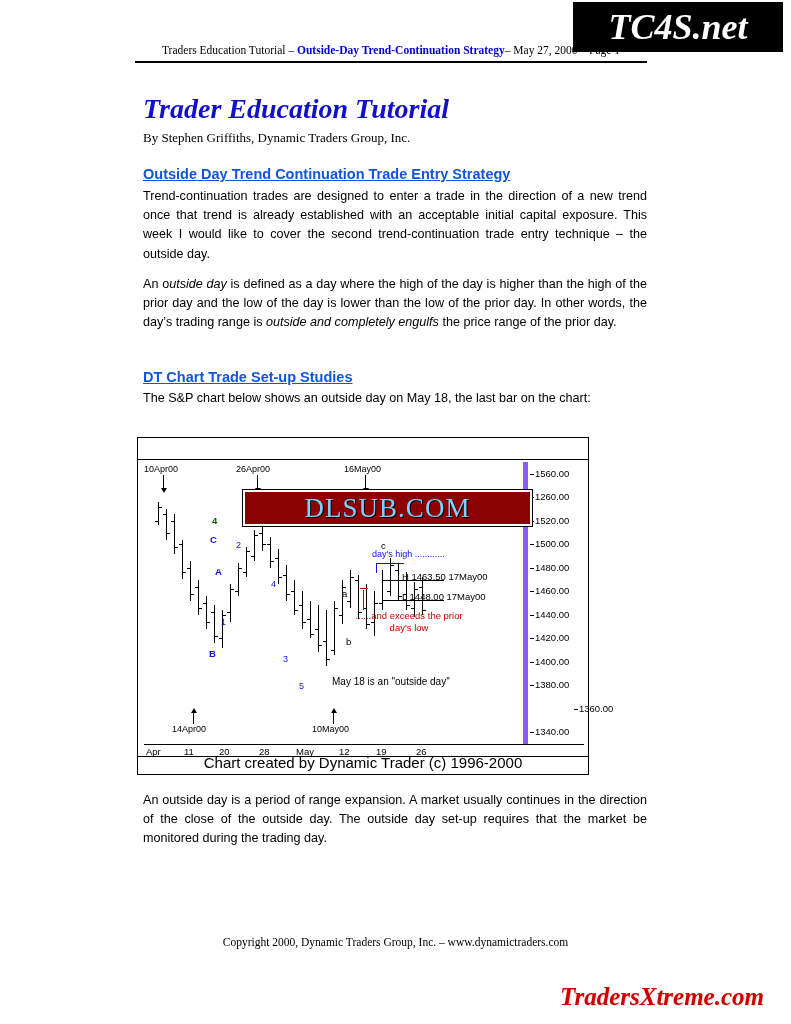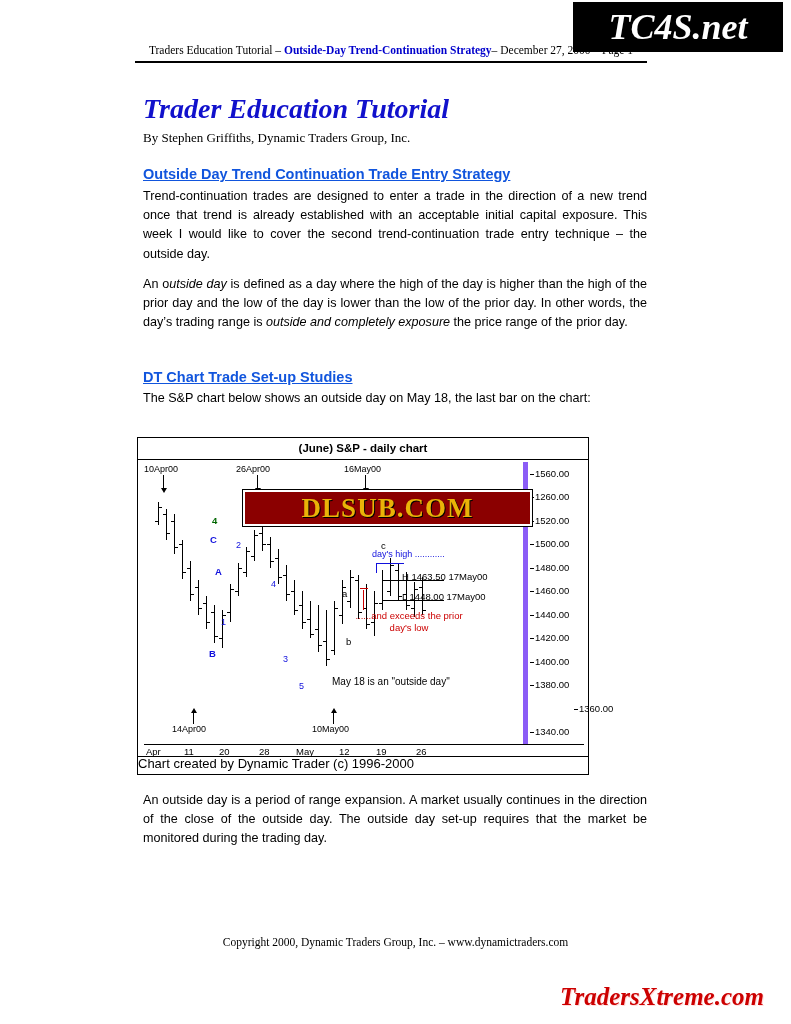--- a/index.html
+++ b/index.html
@@ -135,23 +135,23 @@
     top: 21px;
     left: 0;
     width: 100%;
     border-top: 1px solid #000000;
   }
   .chart-footer {
     position: absolute;
     bottom: 3px;
     left: 0;
     width: 100%;
-    text-align: left;
-    font-family: "Liberation Sans", sans-serif;
-    font-size: 13px;
+    text-align: center;
+    font-family: "Liberation Sans", sans-serif;
+    font-size: 15px;
   }
   .chart-footer-rule {
     position: absolute;
     bottom: 17px;
     left: 0;
     width: 100%;
     border-top: 1px solid #000000;
   }
 
   
@@ -283,22 +283,22 @@
     background: #8b0000;
     border: 2px solid #ffffff;
     display: flex;
     align-items: center;
     justify-content: center;
     box-shadow: 0 0 0 1px #000;
   }
   .wm-chart span {
     font-family: "Liberation Serif", serif;
     font-size: 27px;
-    font-weight: bold;
-    color: #eab308;
+    font-weight: normal;
+    color: #7dd3fc;
     letter-spacing: 1px;
     text-shadow: 1px 1px 0 #000;
   }
 
   
   .copyright {
     position: absolute;
     top: 936px;
     left: 0;
     width: 791px;
@@ -329,37 +329,36 @@
   }
 </style>
 </head>
 <body>
 
 <div class="wm-top">
   <span>TC4S.net</span>
 </div>
 
 <div class="page-header">
-  <span>Traders Education Tutorial – </span><span class="bold-blue">Outside-Day Trend-Continuation Strategy</span><span>– December 27, 2000 – Page 1</span>
+  <span>Traders Education Tutorial – </span><span class="bold-blue">Outside-Day Trend-Continuation Strategy</span><span>– May 27, 2000 – Page 1</span>
 </div>
 <div class="header-rule"></div>
 
 <div class="doc-title">Trader Education Tutorial</div>
 <div class="byline">By Stephen Griffiths, Dynamic Traders Group, Inc.</div>
 
 <div class="sec-head h1">Outside Day Trend Continuation Trade Entry Strategy</div>
 <div class="para p1">Trend-continuation trades are designed to enter a trade in the direction of a new trend once that trend is already established with an acceptable initial capital exposure. This week I would like to cover the second trend-continuation trade entry technique – the outside day.</div>
 
-<div class="para p2"><span>An o</span><i>utside day</i><span> is defined as a day where the high of the day is higher than the high of the prior day and the low of the day is lower than the low of the prior day. In other words, the day’s trading range is </span><i>outside and completely exposure</i><span> the price range of the prior day.</span></div>
+<div class="para p2"><span>An o</span><i>utside day</i><span> is defined as a day where the high of the day is higher than the high of the prior day and the low of the day is lower than the low of the prior day. In other words, the day’s trading range is </span><i>outside and completely engulfs</i><span> the price range of the prior day.</span></div>
 
 <div class="sec-head h2">DT Chart Trade Set-up Studies</div>
 <div class="para p3">The S&amp;P chart below shows an outside day on May 18, the last bar on the chart:</div>
 
 <div class="chart-box">
-  <div class="chart-title">(June) S&amp;P - daily chart</div>
   <div class="chart-title-rule"></div>
 
   <div class="plot">
 
     <div class="ann topdate" style="left:0px; top:2px;">10Apr00</div>
     <div class="arrow-down" style="left:19px; top:13px; height:14px;"></div>
 
     <div class="ann topdate" style="left:92px; top:2px;">26Apr00</div>
     <div class="arrow-down" style="left:113px; top:13px; height:14px;"></div>
 

